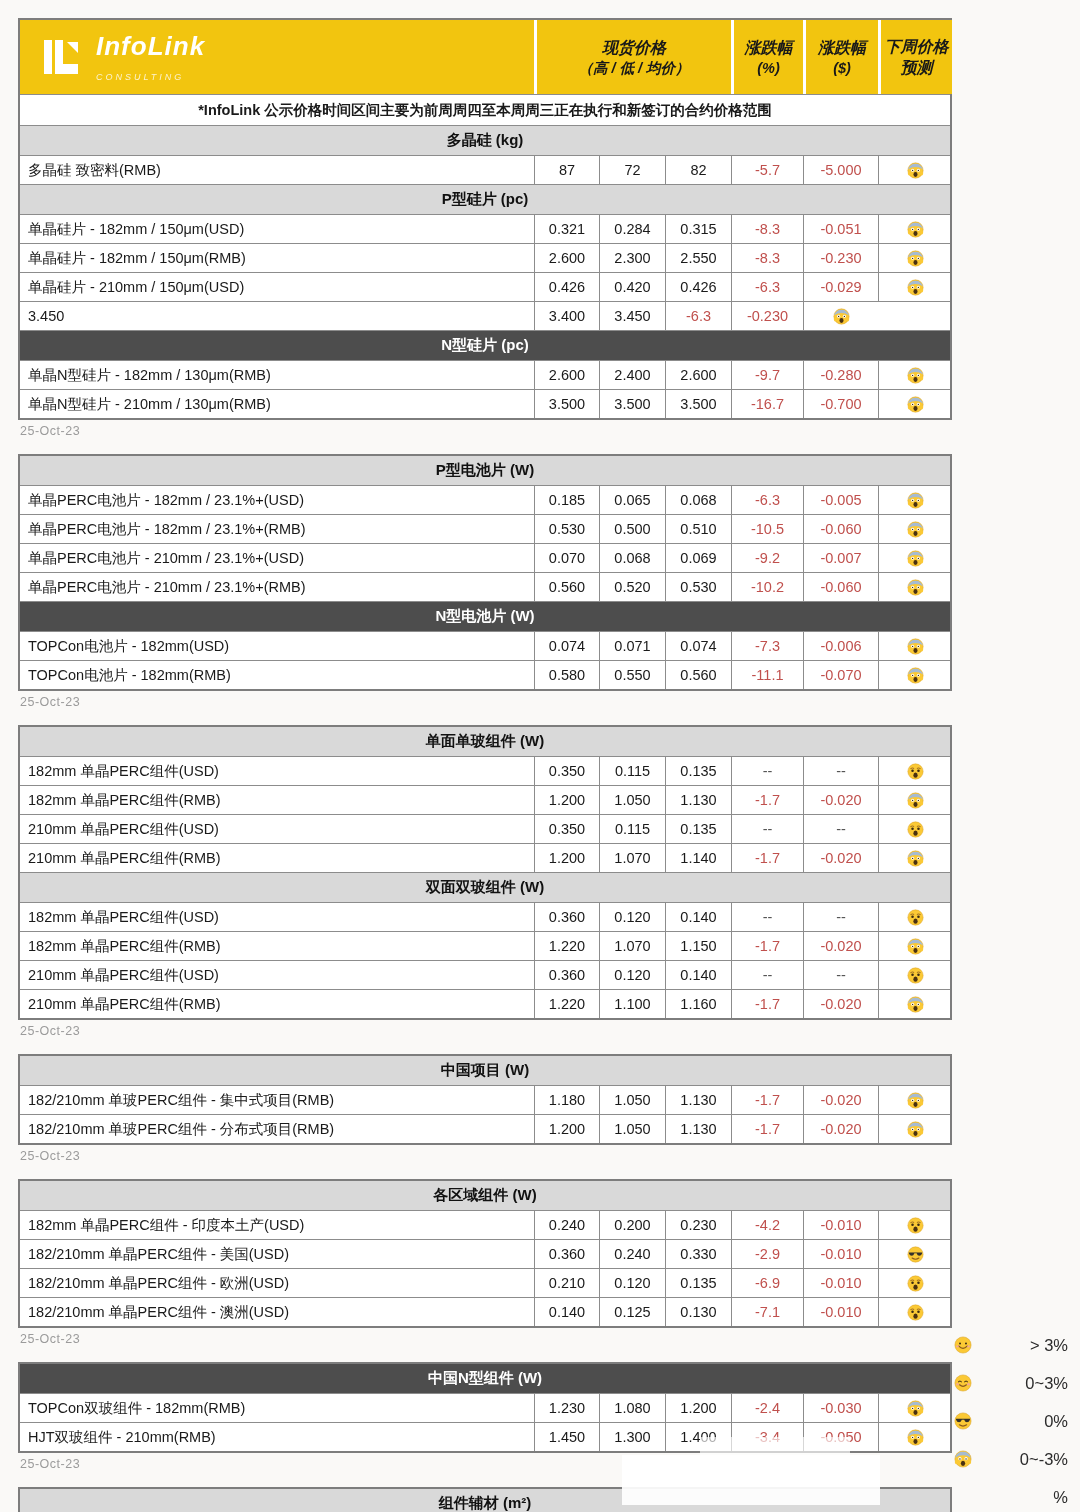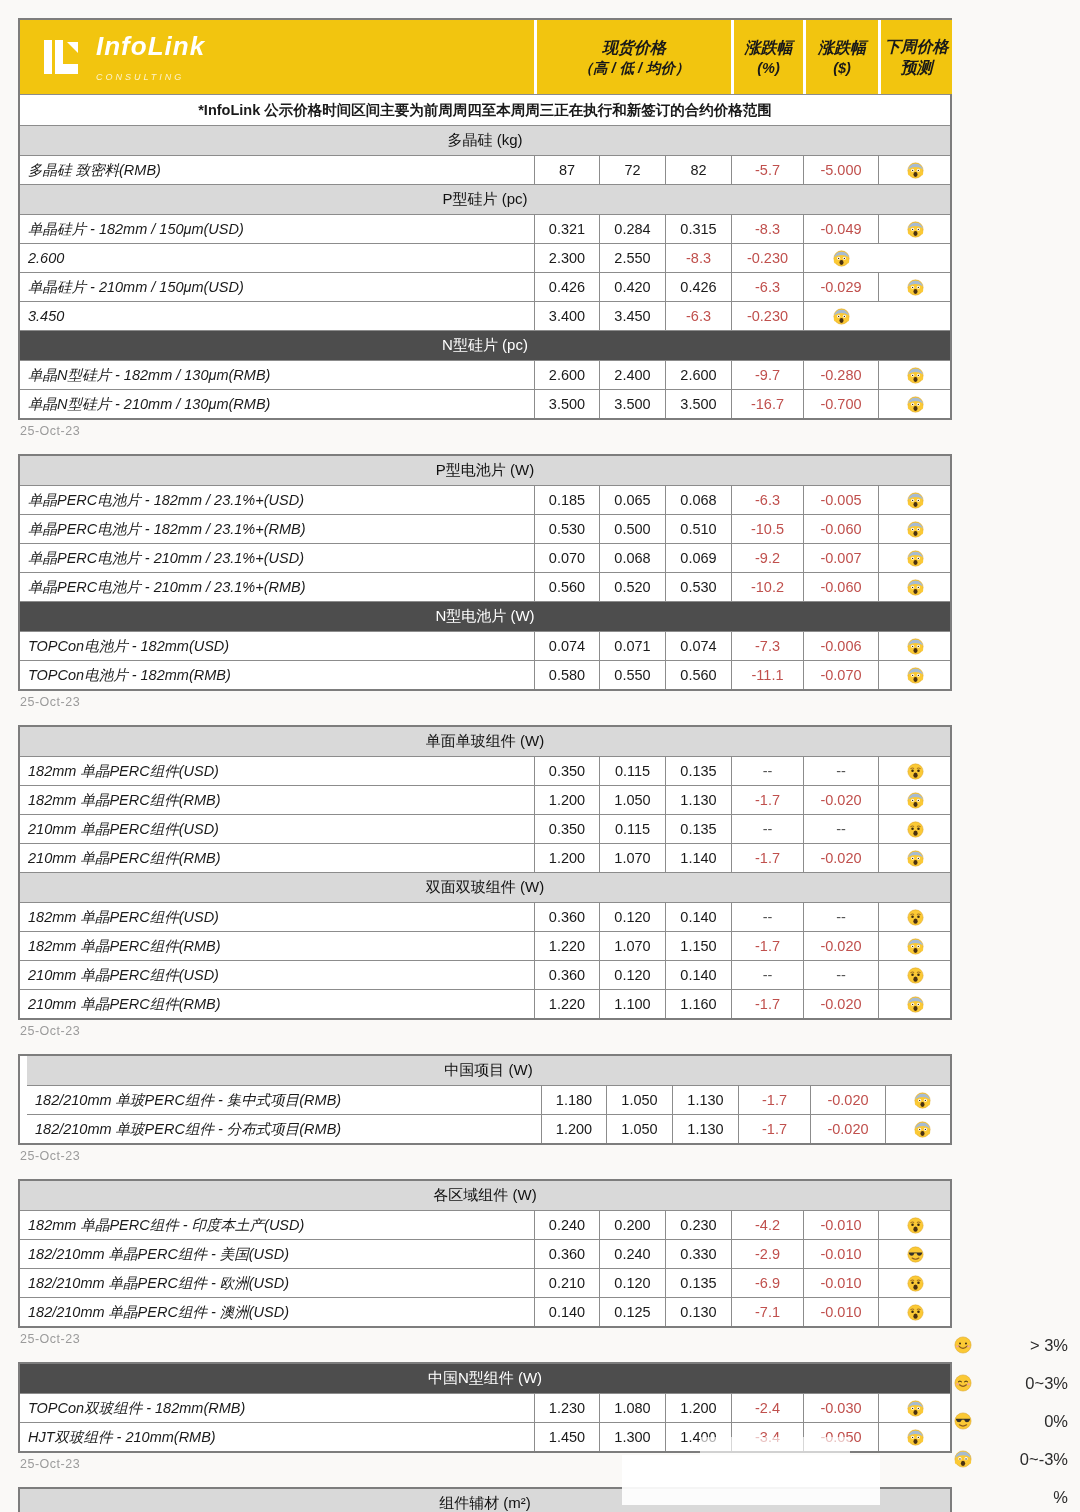--- a/index.html
+++ b/index.html
@@ -27,27 +27,27 @@
   .hcell{display:flex;flex-direction:column;align-items:center;justify-content:center;text-align:center;font-weight:bold;color:#191919;}
   .hcell .l1{font-size:16px;line-height:21px;}
   .hcell .l2{font-size:14.5px;line-height:20px;}
 
   
   .note-row{height:30px;display:flex;align-items:center;justify-content:center;
     font-size:14.5px;font-weight:bold;border-top:1px solid #8c8c8c;background:#fff;}
 
   
   .sec-hdr{height:29px;display:flex;align-items:center;justify-content:center;
-    font-size:15px;font-weight:normal;border-top:1px solid #8c8c8c;}
+    font-size:15px;font-weight:bold;border-top:1px solid #8c8c8c;}
   .sec-hdr.light{background:#D9D9D9;color:#111;}
   .sec-hdr.dark{background:#4D4D4D;color:#fff;}
 
   .data-row{border-top:1px solid #8c8c8c;height:28px;background:#fff;}
   .data-row > div{border-left:1px solid #8c8c8c;display:flex;align-items:center;justify-content:center;font-size:14.5px;}
-  .data-row > div:first-child{border-left:none;justify-content:flex-start;padding-left:8px;font-style:italic;}
+  .data-row > div:first-child{border-left:none;justify-content:flex-start;padding-left:8px;}
   .cell-name{font-size:14.5px;color:#1a1a1a;}
   .neg{color:#C0504D;}
   .dash{color:#555;}
   .emoji-cell svg{display:block;}
 
   .date-label{margin:4px 0 14px 2px;font-size:12.5px;color:#9b9b9b;letter-spacing:.5px;height:16px;}
 
   
   .legend{position:absolute;left:952px;top:1326px;width:122px;}
   .legend-item{height:38px;display:flex;align-items:center;}
@@ -121,36 +121,37 @@
             </svg>
           </div>
         </div>
         <div class="sec-hdr light">P型硅片 (pc)</div>
         <div class="grid-row data-row">
           <div class="cell-name">单晶硅片 - 182mm / 150μm(USD)</div>
           <div>0.321</div>
           <div>0.284</div>
           <div>0.315</div>
           <div class="neg">-8.3</div>
-          <div class="neg">-0.049</div>
-          <div class="emoji-cell">
-            <svg width="17" height="17" viewBox="0 0 20 20">
-              <circle cx="10" cy="10" r="9" fill="#FBC935" stroke="#D9A32A" stroke-width="0.6"></circle>
-              <path d="M1.4 8.6 A8.9 8.9 0 0 1 18.6 8.6 Q10 3.2 1.4 8.6 Z" fill="#A6BBD1"></path>
-              <ellipse cx="2.6" cy="13.5" rx="1.5" ry="2.3" fill="#FBC935"></ellipse>
-              <ellipse cx="17.4" cy="13.5" rx="1.5" ry="2.3" fill="#FBC935"></ellipse>
-              <circle cx="6.6" cy="9.6" r="1.8" fill="#fff"></circle>
-              <circle cx="13.4" cy="9.6" r="1.8" fill="#fff"></circle>
-              <circle cx="6.6" cy="9.9" r="0.8" fill="#3a2a12"></circle>
-              <circle cx="13.4" cy="9.9" r="0.8" fill="#3a2a12"></circle>
-              <ellipse cx="10" cy="14.8" rx="2.4" ry="2.9" fill="#4a3110"></ellipse>
-            </svg>
-          </div>
-        </div>
-        <div class="grid-row data-row">
+          <div class="neg">-0.051</div>
+          <div class="emoji-cell">
+            <svg width="17" height="17" viewBox="0 0 20 20">
+              <circle cx="10" cy="10" r="9" fill="#FBC935" stroke="#D9A32A" stroke-width="0.6"></circle>
+              <path d="M1.4 8.6 A8.9 8.9 0 0 1 18.6 8.6 Q10 3.2 1.4 8.6 Z" fill="#A6BBD1"></path>
+              <ellipse cx="2.6" cy="13.5" rx="1.5" ry="2.3" fill="#FBC935"></ellipse>
+              <ellipse cx="17.4" cy="13.5" rx="1.5" ry="2.3" fill="#FBC935"></ellipse>
+              <circle cx="6.6" cy="9.6" r="1.8" fill="#fff"></circle>
+              <circle cx="13.4" cy="9.6" r="1.8" fill="#fff"></circle>
+              <circle cx="6.6" cy="9.9" r="0.8" fill="#3a2a12"></circle>
+              <circle cx="13.4" cy="9.9" r="0.8" fill="#3a2a12"></circle>
+              <ellipse cx="10" cy="14.8" rx="2.4" ry="2.9" fill="#4a3110"></ellipse>
+            </svg>
+          </div>
+        </div>
+        <div class="grid-row data-row">
+          <div class="cell-name">单晶硅片 - 182mm / 150μm(RMB)</div>
           <div>2.600</div>
           <div>2.300</div>
           <div>2.550</div>
           <div class="neg">-8.3</div>
           <div class="neg">-0.230</div>
           <div class="emoji-cell">
             <svg width="17" height="17" viewBox="0 0 20 20">
               <circle cx="10" cy="10" r="9" fill="#FBC935" stroke="#D9A32A" stroke-width="0.6"></circle>
               <path d="M1.4 8.6 A8.9 8.9 0 0 1 18.6 8.6 Q10 3.2 1.4 8.6 Z" fill="#A6BBD1"></path>
               <ellipse cx="2.6" cy="13.5" rx="1.5" ry="2.3" fill="#FBC935"></ellipse>
@@ -541,21 +542,21 @@
               <circle cx="6.6" cy="9.9" r="0.8" fill="#3a2a12"></circle>
               <circle cx="13.4" cy="9.9" r="0.8" fill="#3a2a12"></circle>
               <ellipse cx="10" cy="14.8" rx="2.4" ry="2.9" fill="#4a3110"></ellipse>
             </svg>
           </div>
         </div>
       </div>
       <div class="date-label">25-Oct-23</div>
     </div>
     <div class="block">
-      <div class="tbl" style="border-top: 2px solid rgb(125, 125, 125); padding-left: 7px;">
+      <div class="tbl" style="border-top: 2px solid rgb(125, 125, 125);">
         <div class="sec-hdr light" style="border-top: none;">中国项目 (W)</div>
         <div class="grid-row data-row">
           <div class="cell-name">182/210mm 单玻PERC组件 - 集中式项目(RMB)</div>
           <div>1.180</div>
           <div>1.050</div>
           <div>1.130</div>
           <div class="neg">-1.7</div>
           <div class="neg">-0.020</div>
           <div class="emoji-cell">
             <svg width="17" height="17" viewBox="0 0 20 20">

